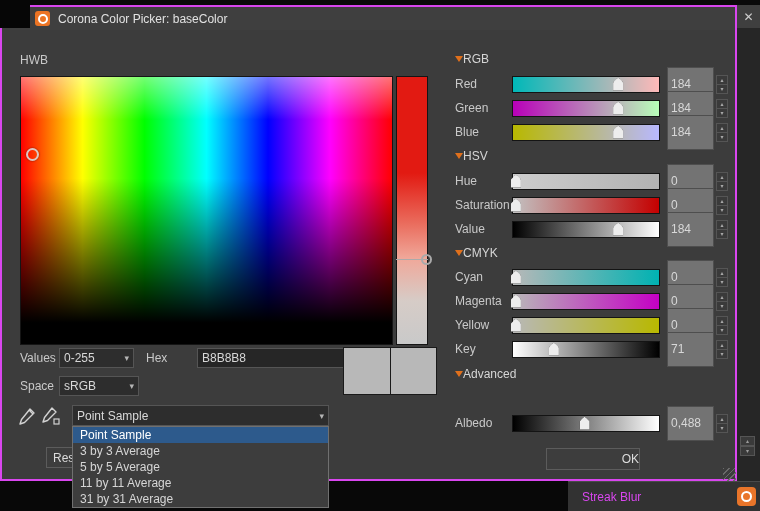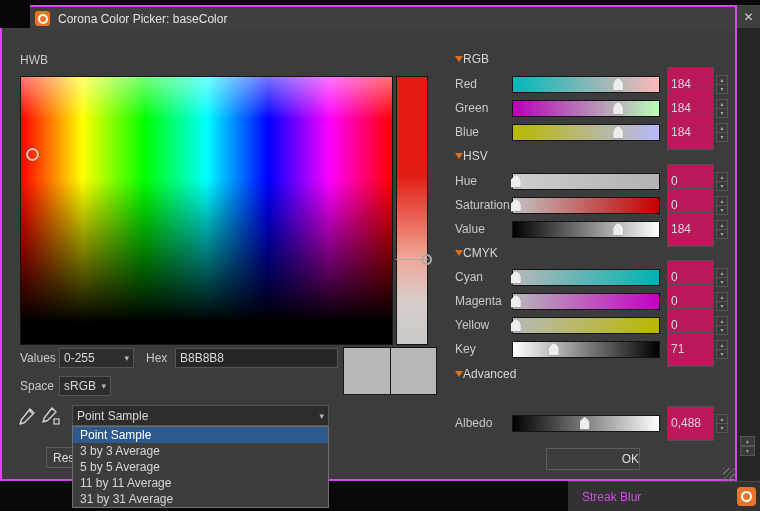--- a/index.html
+++ b/index.html
@@ -41,21 +41,21 @@
   .vstrip{position:absolute;left:394px;top:69px;width:30px;height:267px;border:1px solid #151515;
      background:linear-gradient(to bottom,#e21a12 0%,#e21a12 36%,#ea6d5e 55%,#f0a89a 68%,#d6ccc7 84%,#c9c9c9 100%);}
   .strip-line{position:absolute;left:394px;top:252px;width:32px;height:0;border-top:1px solid #aaa;}
   .strip-knob{position:absolute;left:419px;top:247px;width:11px;height:11px;border:2px solid #aaa;border-radius:50%;box-sizing:border-box;}
 
   .combo{position:absolute;height:20px;background:#2d2d2d;border:1px solid #555;box-sizing:border-box;
          display:flex;align-items:center;color:#d8d8d8;font-size:12px;padding:0 4px;cursor:default;}
   .ctext{flex:1;white-space:nowrap;overflow:hidden;}
   .carrow{font-size:9px;color:#b5b5b5;margin-left:4px;}
   .tfield{position:absolute;height:20px;background:#262626;border:1px solid #555;box-sizing:border-box;
-          color:#d8d8d8;font-size:12px;padding:0 4px;font-family:inherit;outline:none;}
+          color:#d8d8d8;font-size:12px;padding:0 4px;font-family:inherit;outline:none;margin-left:22px;}
   .swatches{position:absolute;left:341px;top:340px;width:92px;height:46px;border:1px solid #1a1a1a;display:flex;}
   .sw{flex:1;}
   .sw + .sw{border-left:1px solid #1a1a1a;}
   .eyedrop{position:absolute;width:22px;height:22px;}
 
   .droplist{position:absolute;left:70px;top:419px;width:257px;background:#3d3d3d;border:1px solid #707070;
             box-sizing:border-box;z-index:40;}
   .opt{height:16px;line-height:16px;padding-left:7px;font-size:12px;color:#d6d6d6;white-space:nowrap;}
   .opt.sel{background:#2d5a8c;color:#fff;}
 
@@ -69,21 +69,21 @@
 
   
   .shead{position:absolute;left:453px;height:14px;display:flex;align-items:center;gap:0;}
   .tri{width:0;height:0;border-left:4px solid transparent;border-right:4px solid transparent;border-top:6px solid #e0701c;}
   .stitle{font-size:12px;color:#d6d6d6;}
   .srow{position:absolute;left:453px;width:282px;height:18px;display:flex;align-items:center;}
   .slabel{flex:0 0 57px;font-size:12px;color:#c9c9c9;white-space:nowrap;overflow:visible;}
   .track{position:relative;flex:0 0 146px;height:15px;border:1px solid #141414;margin-right:7px;background:#888;}
   .handle{position:absolute;top:1px;width:10px;height:13px;background:#ededed;
           clip-path:polygon(50% 0,100% 38%,100% 100%,0 100%,0 38%);box-shadow:0 0 1px #000;}
-  .vfield{width:47px;height:35px;background:#be185d;border:1px solid #4e4e4e;box-sizing:border-box;color:#d8d8d8;
+  .vfield{width:47px;height:35px;background:#737373;border:1px solid #4e4e4e;box-sizing:border-box;color:#d8d8d8;
           font-size:12px;padding:0 3px;font-family:inherit;margin-right:2px;outline:none;}
   .spin{width:12px;height:18px;display:flex;flex-direction:column;}
   .spin span{flex:1;background:#3a3a3a;border:1px solid #555;font-size:6px;line-height:8px;color:#a8a8a8;
              text-align:center;box-sizing:border-box;}
   .spin span + span{border-top:none;}
 </style>
 </head>
 <body>
 
 <div id="screen">
@@ -125,21 +125,21 @@
     </div>
     <span class="flabel" style="left:144px;top:344px">Hex</span>
     <input class="tfield" style="left: 173px; top: 341px; width: 163px;" value="B8B8B8">
 
     <div class="swatches">
       <div class="sw" style="background: rgb(184, 184, 184);"></div>
       <div class="sw" style="background: rgb(184, 184, 184);"></div>
     </div>
 
     <span class="flabel" style="left:18px;top:372px">Space</span>
-    <div class="combo" style="left:57px;top:369px;width:52px">
+    <div class="combo" style="left:57px;top:369px;width:80px">
       <span class="ctext">sRGB</span>
       <span class="carrow">▾</span>
     </div>
 
     <span class="eyedrop" style="left:14px;top:398px">
       <svg width="22" height="22" viewBox="0 0 22 22">
         <path d="M14 4l4 4-9.5 9.5L4 19l1.5-4.5z" fill="none" stroke="#d2d2d2" stroke-width="1.4" stroke-linejoin="round"></path>
         <path d="M13 5l4 4" stroke="#d2d2d2" stroke-width="1.4"></path>
       </svg>
     </span>

